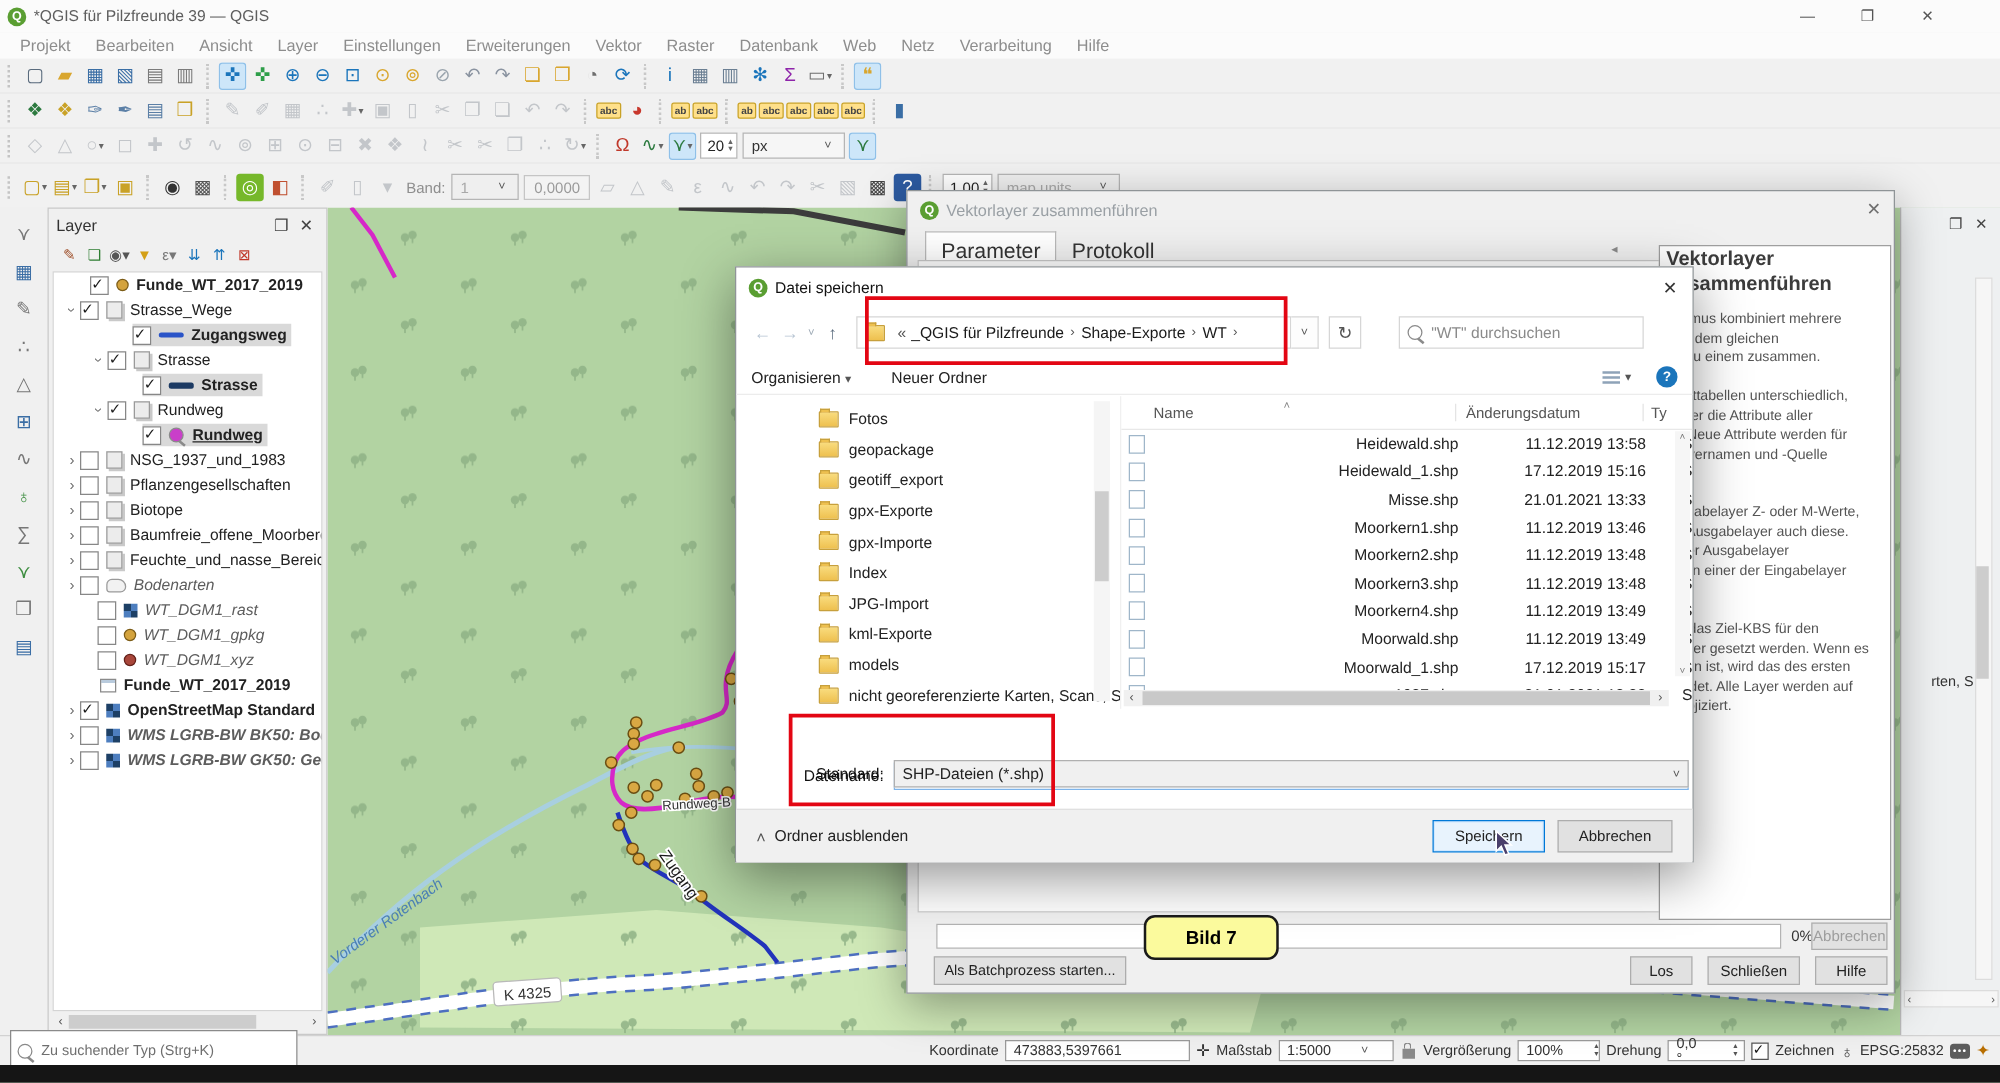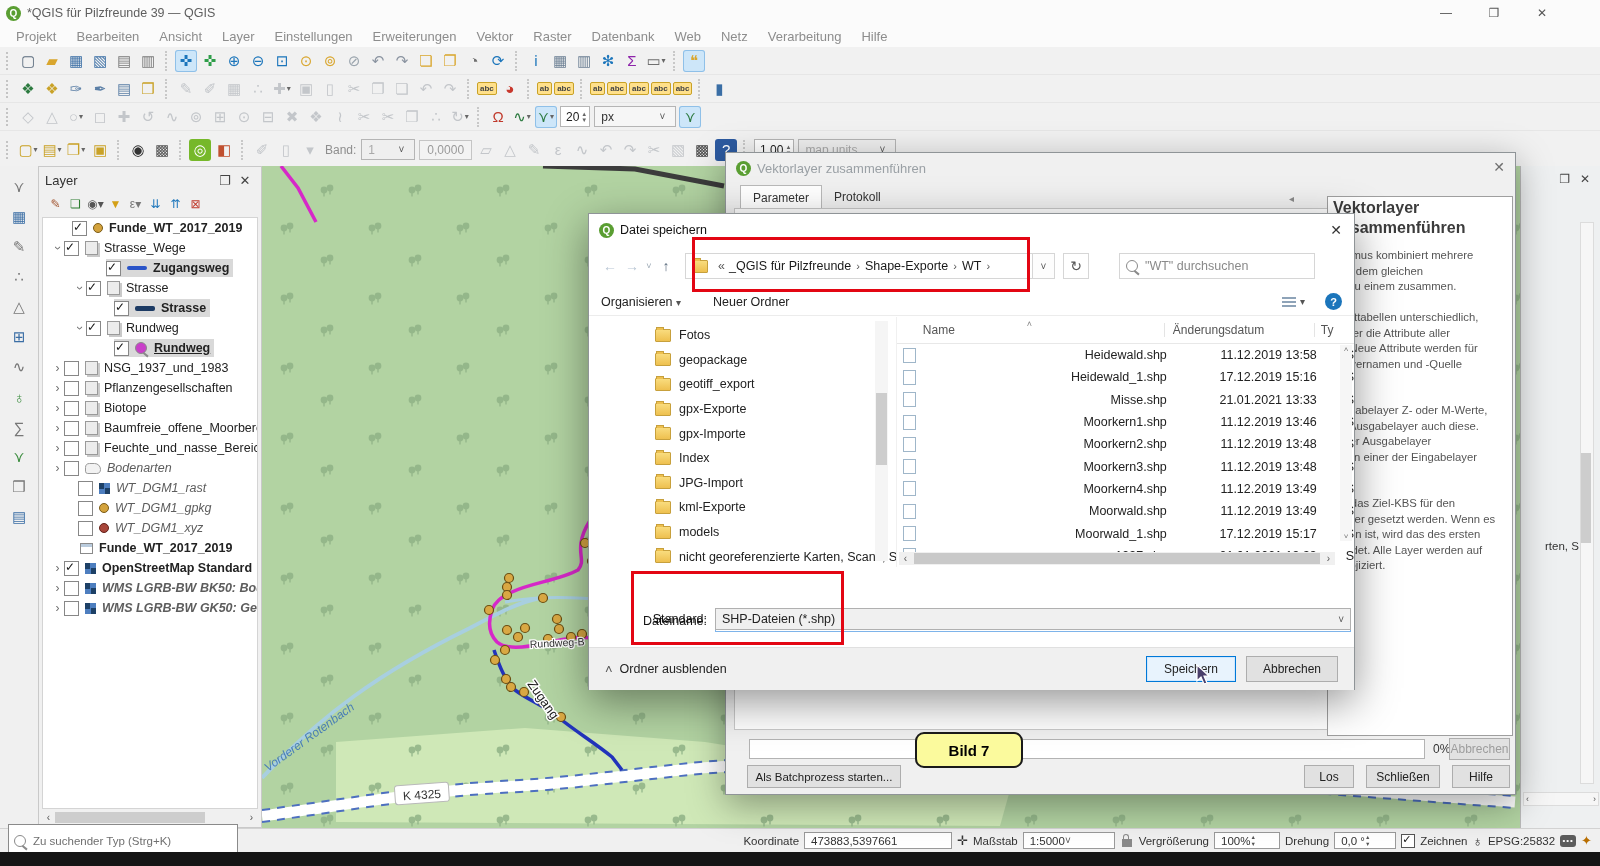--- a/index.html
+++ b/index.html
@@ -78,21 +78,21 @@
   .rd-vscroll{position:absolute;right:6px;top:56px;width:12px;height:560px;background:#f6f6f6;border:1px solid #dcdcdc;}
   .rd-vthumb{position:absolute;left:0;width:10px;background:#cdcdcd;}
   .rd-frag{position:absolute;left:24px;top:374px;font-size:11.5px;color:#333;white-space:nowrap;overflow:hidden;width:44px;}
   .rd-hscroll{position:absolute;left:2px;top:626px;width:70px;height:12px;background:#f6f6f6;border:1px solid #dcdcdc;
               display:flex;align-items:center;justify-content:space-between;font-size:9px;color:#555;padding:0 2px;}
   
   .mergedlg{position:absolute;left:725px;top:152px;width:791px;height:643px;background:#f0f0f0;
             border:1px solid #8f9497;box-shadow:0 10px 34px rgba(0,0,0,.35);z-index:3;box-sizing:border-box;}
   .mg-title{height:30px;display:flex;align-items:center;padding-left:10px;color:#9aa0a5;font-size:13px;}
   .mg-close{position:absolute;right:10px;top:6px;color:#6f6f6f;font-size:14px;}
-  .mg-tabs{position:absolute;left:14px;top:32px;display:flex;font-size:12px;}
+  .mg-tabs{position:absolute;left:14px;top:32px;display:flex;font-size:17px;align-items:flex-end;}
   .mg-tab{padding:5px 12px;color:#333;}
   .mg-tab.active{background:#fff;border:1px solid #b9b9b9;border-bottom:none;}
   .mg-scrolleft{position:absolute;left:563px;top:40px;color:#8a8a8a;font-size:10px;}
   .mg-body{position:absolute;left:8px;top:55px;width:773px;height:522px;background:#fff;border:1px solid #c9c9c9;box-sizing:border-box;}
   .mg-panel{position:absolute;left:601px;top:43px;width:186px;height:540px;background:#fff;border:1px solid #9f9f9f;box-sizing:border-box;}
   .mg-paneltitle{position:absolute;left:607px;top:45px;width:150px;font-size:16px;font-weight:bold;color:#3c3c3c;line-height:1.25;}
   .mg-desc{position:absolute;left:552px;top:95px;width:256px;font-size:11.3px;line-height:15.5px;color:#555;white-space:pre;}
   .mg-progress{position:absolute;left:23px;top:586px;width:676px;height:20px;background:#fff;border:1px solid #b3b3b3;box-sizing:border-box;}
   .mg-pct{position:absolute;left:707px;top:589px;font-size:12px;color:#333;}
   .btn{display:inline-flex;align-items:center;justify-content:center;background:#e1e1e1;border:1px solid #adadad;
@@ -173,21 +173,21 @@
          border-radius:9px;display:flex;align-items:center;justify-content:center;font-weight:bold;font-size:15px;
          color:#000;z-index:6;box-sizing:border-box;}
   .cursor{position:absolute;left:1196px;top:664px;z-index:7;}
   
   .statusbar{position:absolute;left:0;top:828px;width:1600px;height:24px;background:#f0f0f0;border-top:1px solid #d2d2d2;
              display:flex;align-items:center;font-size:11.5px;gap:5px;padding:0 8px;box-sizing:border-box;color:#333;}
   .st-search{display:flex;align-items:center;width:230px;height:33px;border:1px solid #8a8a8a;background:#fff;
              padding-left:5px;color:#6f6f6f;box-sizing:border-box;white-space:nowrap;overflow:hidden;}
   .st-box{border:1px solid #9a9a9a;background:#fff;height:17px;display:inline-flex;align-items:center;
           padding:0 6px;box-sizing:border-box;white-space:nowrap;}
-  .st-combo{border:1px solid #9a9a9a;background:#fff;height:17px;display:inline-flex;align-items:center;gap:0;
+  .st-combo{border:1px solid #9a9a9a;background:#fff;height:17px;display:inline-flex;align-items:center;gap:24px;
             padding:0 4px 0 6px;box-sizing:border-box;}
   .st-spin{display:inline-flex;flex-direction:column;font-size:5.5px;color:#555;line-height:1.1;}
   .minilock{width:10px;height:8px;background:#8a8a8a;position:relative;margin:5px 2px 0 2px;}
   .minilock::before{content:"";position:absolute;left:1px;top:-5px;width:6px;height:5px;border:1.5px solid #8a8a8a;
                     border-bottom:none;border-radius:4px 4px 0 0;box-sizing:border-box;}
   .st-chk{width:12px;height:12px;border:1px solid #555;background:#fff;position:relative;}
   .st-chk::after{content:"✓";position:absolute;left:0;top:-2px;font-size:11px;color:#111;}
   .bubble{width:16px;height:12px;background:#5c5c5c;border-radius:3px;position:relative;color:#fff;font-size:8px;
           display:flex;align-items:center;justify-content:center;letter-spacing:1px;}
   .bubble::after{content:"";position:absolute;left:3px;bottom:-3px;border:3px solid transparent;border-top-color:#5c5c5c;}

